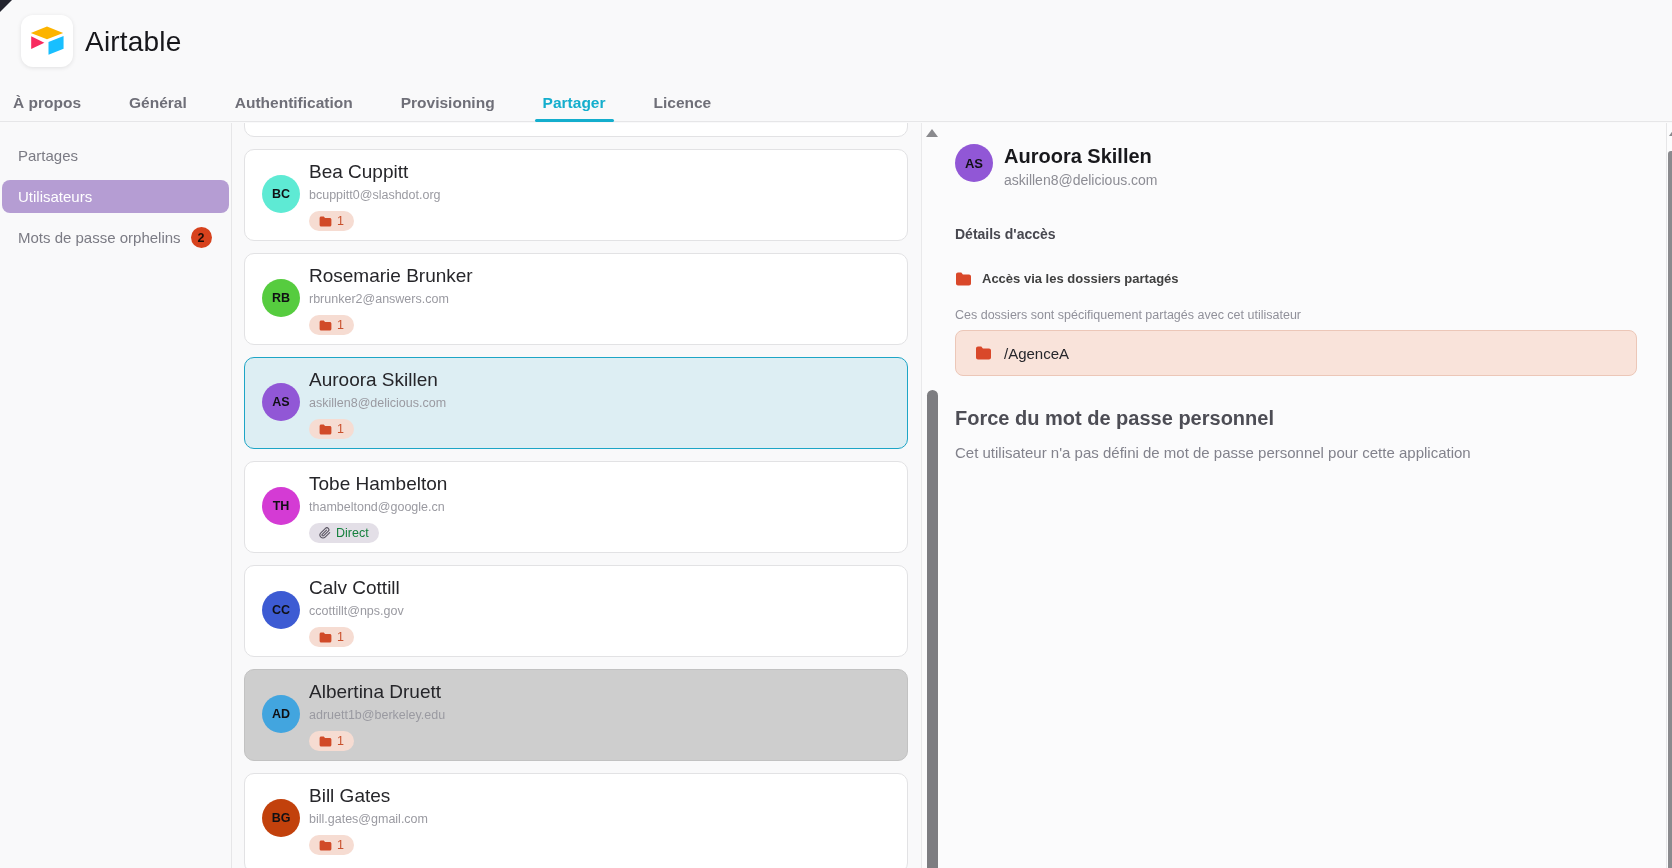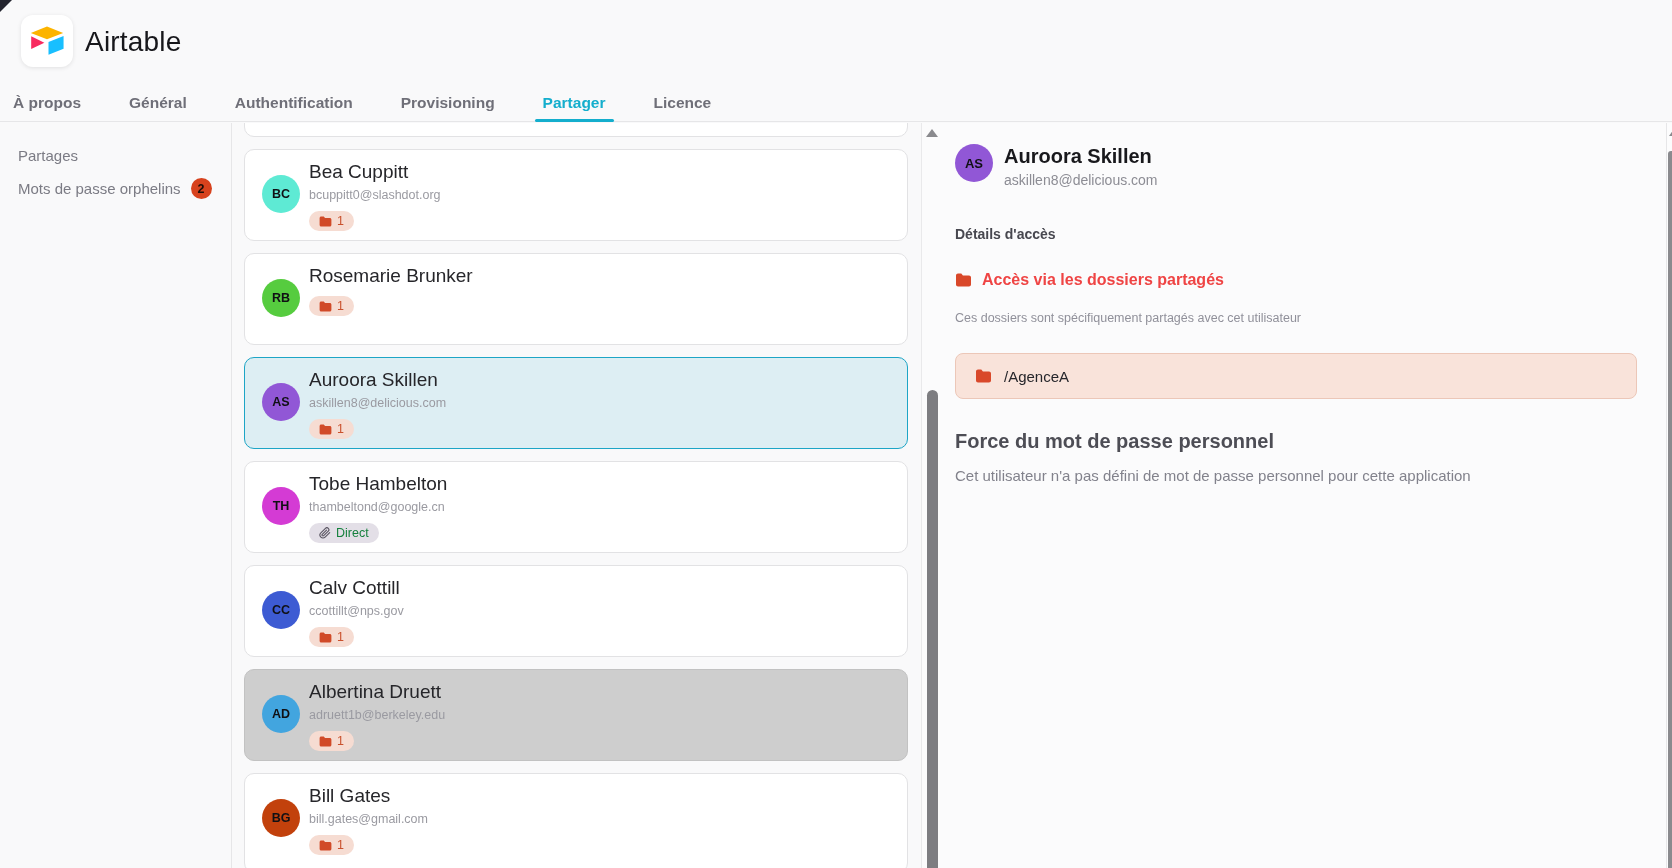--- a/index.html
+++ b/index.html
@@ -71,23 +71,23 @@
   .detail { position:absolute; left:942px; top:0; width:724px; height:100%;
     background:#fbfbfc; padding:21px 0 0 13px; }
   .d-head { display:flex; align-items:flex-start; gap:11px; }
   .d-avatar { width:38px; height:38px; border-radius:50%; flex:none;
     display:flex; align-items:center; justify-content:center;
     font-size:13px; font-weight:700; color:#101014; }
   .d-name { font-size:20px; font-weight:700; color:#18181c; line-height:24px; }
   .d-email { font-size:14px; color:#8c8c94; margin-top:4px; }
   .d-section-title { font-size:14px; font-weight:700; color:#47474f; margin-top:38px; }
   .d-folder-row { display:flex; align-items:center; gap:10px; margin-top:29px;
-    font-size:16px; font-weight:700; color:#ef4444; }
+    font-size:13px; font-weight:700; color:#404040; }
   .d-desc { font-size:12.5px; color:#90909a; margin-top:22px; }
-  .d-folder-box { width:682px; height:46px; margin-top:28px; background:#f9e3da;
+  .d-folder-box { width:682px; height:46px; margin-top:8px; background:#f9e3da;
     border:1px solid #ecc7b8; border-radius:8px; display:flex; align-items:center;
     gap:12px; padding-left:19px; cursor:pointer; }
   .d-folder-box .path { font-size:15px; color:#26262b; }
   .d-pass-title { font-size:20px; font-weight:700; color:#4d4d55; margin-top:31px; }
   .d-pass-desc { font-size:15px; color:#82828c; margin-top:14px; }
 
   
   .page-scroll { position:absolute; left:1666px; top:123px; width:6px; height:745px;
     border-left:1px solid #e6e6e8; background:#fcfcfd; }
   .page-scroll .arrow { position:absolute; left:2px; top:6px; width:0; height:0;
@@ -121,20 +121,23 @@
   <div class="tab active">Partager</div>
   <div class="tab">Licence</div>
 </div>
 
 <div class="content">
 
   <div class="sidebar">
     <div class="side-item">
       <span>Partages</span>
     </div>
+    <div class="side-item selected">
+      <span>Utilisateurs</span>
+    </div>
     <div class="side-item">
       <span>Mots de passe orphelins</span>
       <span class="count-badge">2</span>
     </div>
   </div>
 
   <div class="list-viewport">
 
     <div class="card sliver"></div>
 
@@ -150,20 +153,21 @@
           </svg>
         <span>1</span>
       </div>
     </div>
 
     <div class="card">
       <div class="avatar" style="background-color: rgb(86, 204, 63);">
           <span>RB</span>
         </div>
       <div class="uname">Rosemarie Brunker</div>
+      <div class="uemail">rbrunker2@answers.com</div>
       <div class="badge folders">
         <svg width="13" height="11" viewBox="0 0 16 14">
             <path d="M0.5 2.5 C0.5 1.4 1.4 0.5 2.5 0.5 H5.8 L7.4 2.6 H13.5 C14.6 2.6 15.5 3.5 15.5 4.6 V11.5 C15.5 12.6 14.6 13.5 13.5 13.5 H2.5 C1.4 13.5 0.5 12.6 0.5 11.5 Z" fill="#d14a28"></path>
           </svg>
         <span>1</span>
       </div>
     </div>
 
     <div class="card selected">
       <div class="avatar" style="background-color: rgb(145, 87, 214);">

